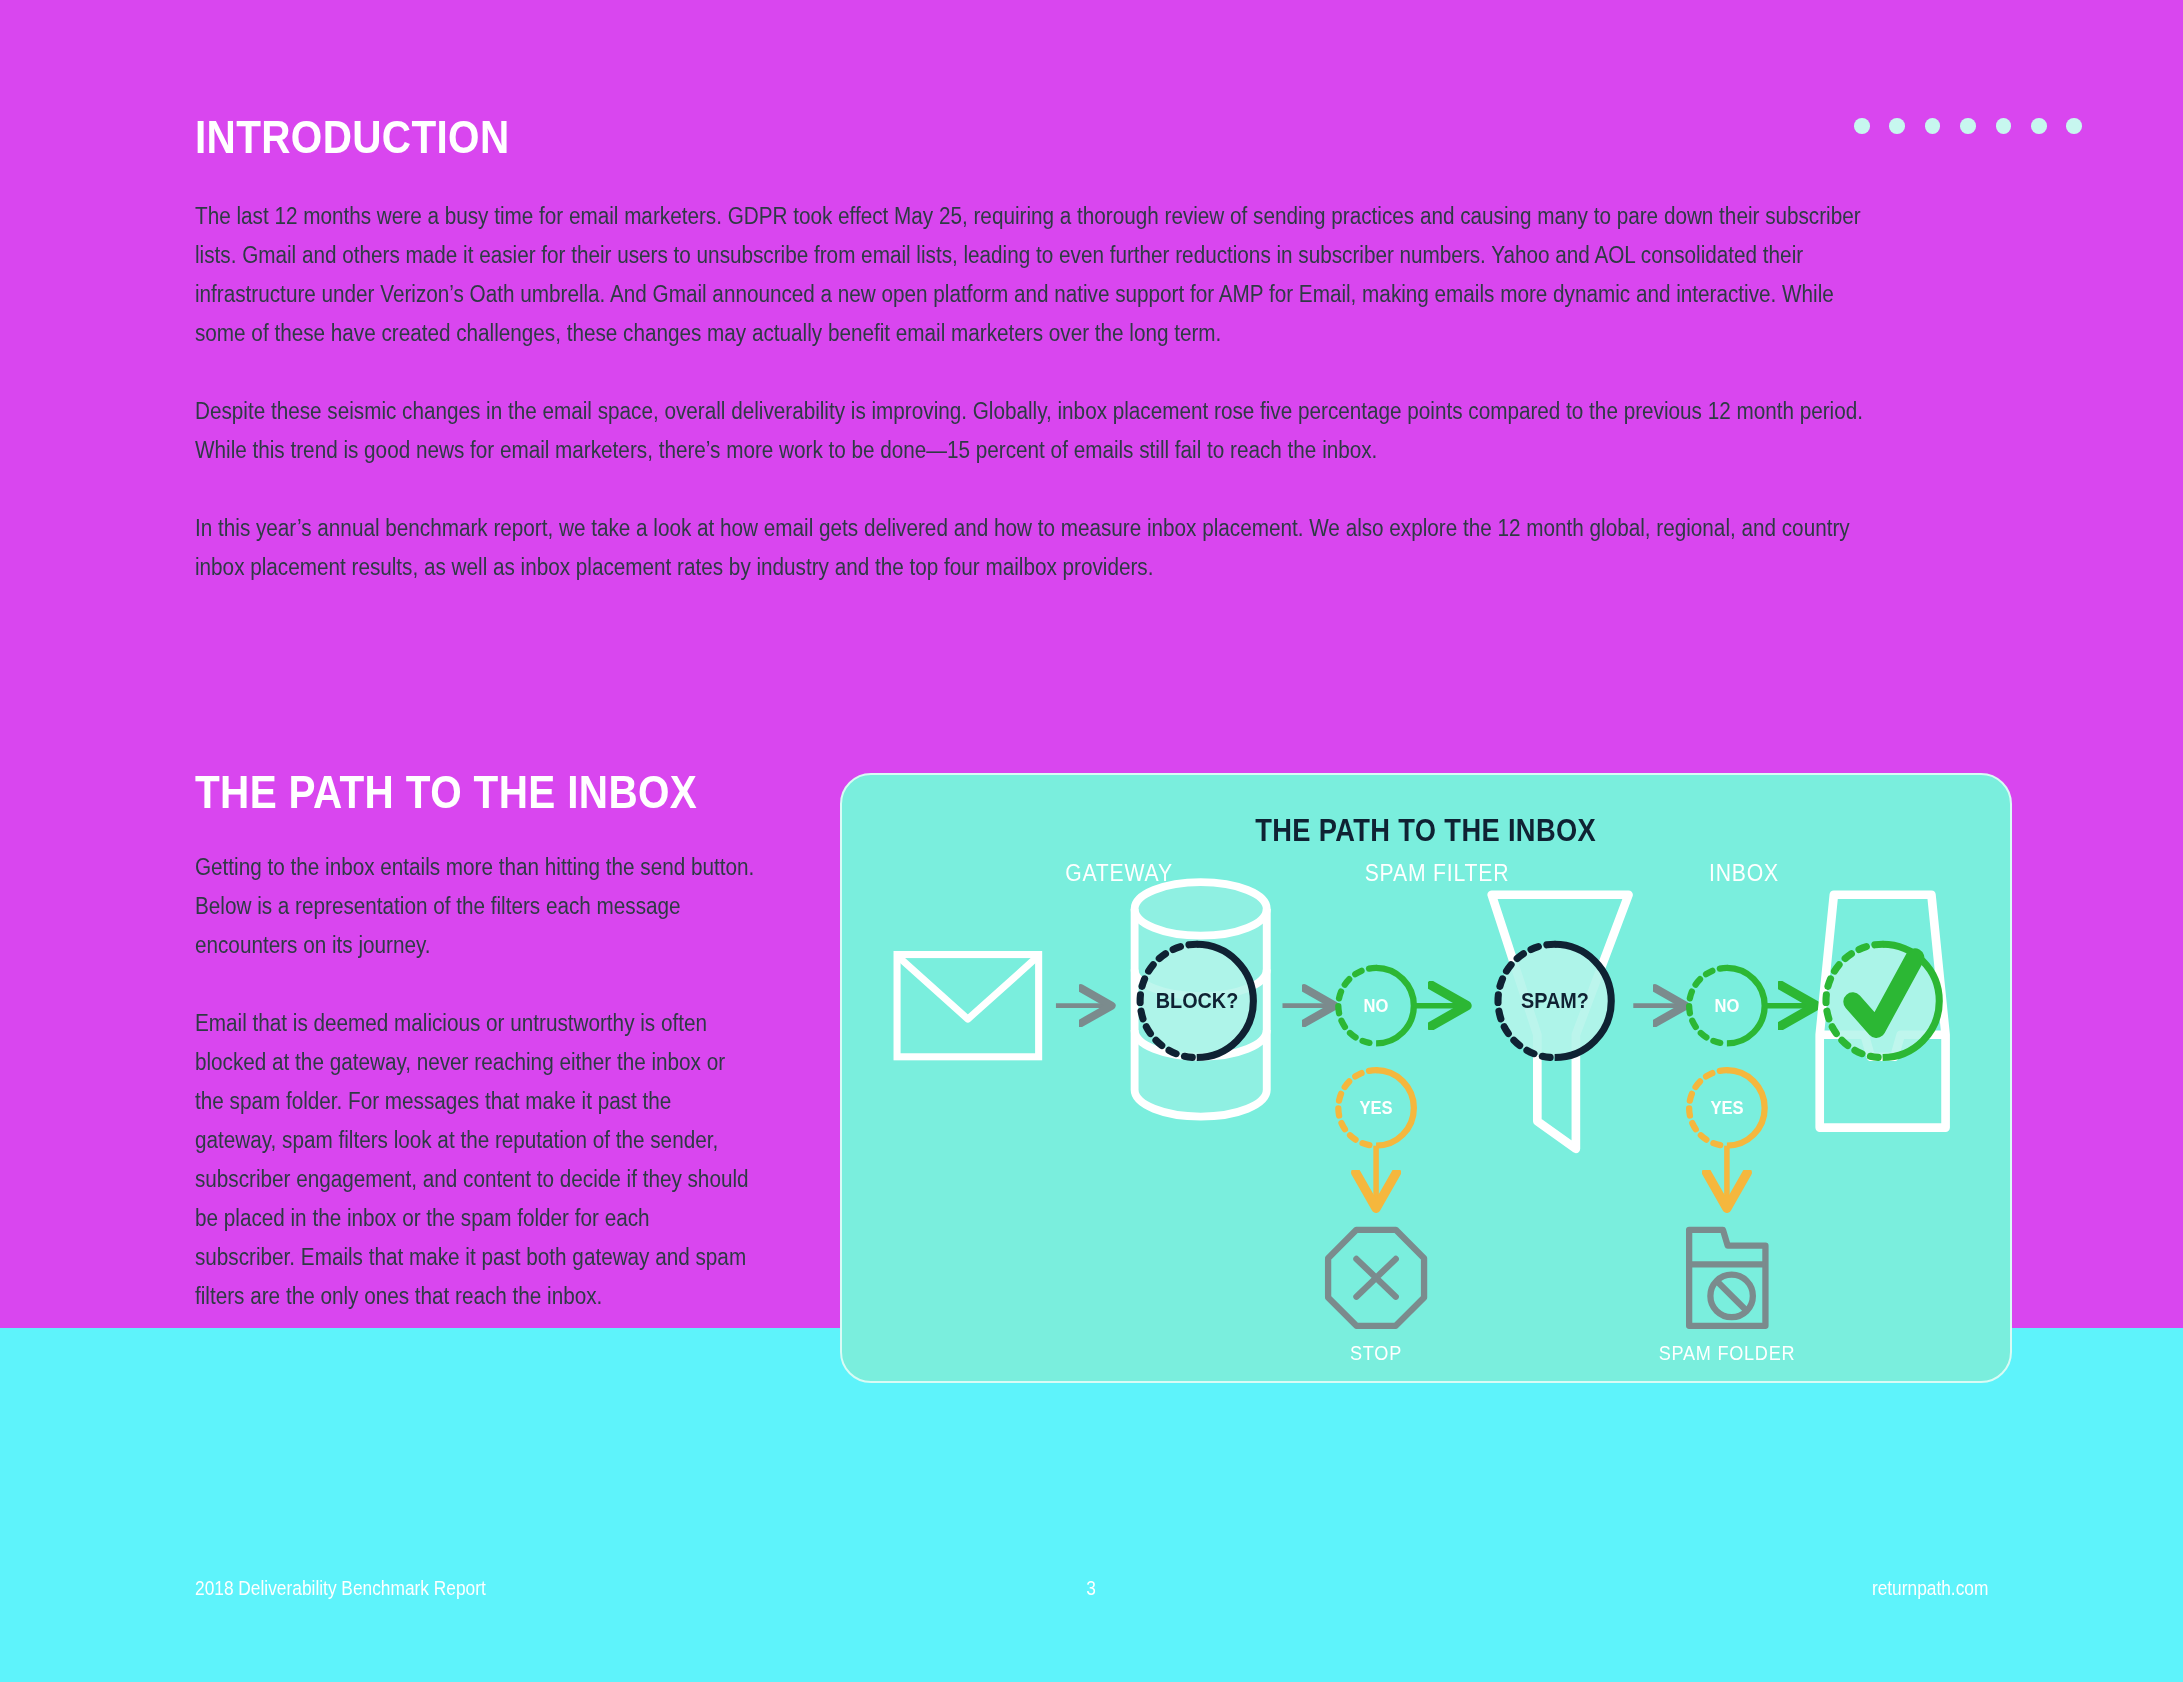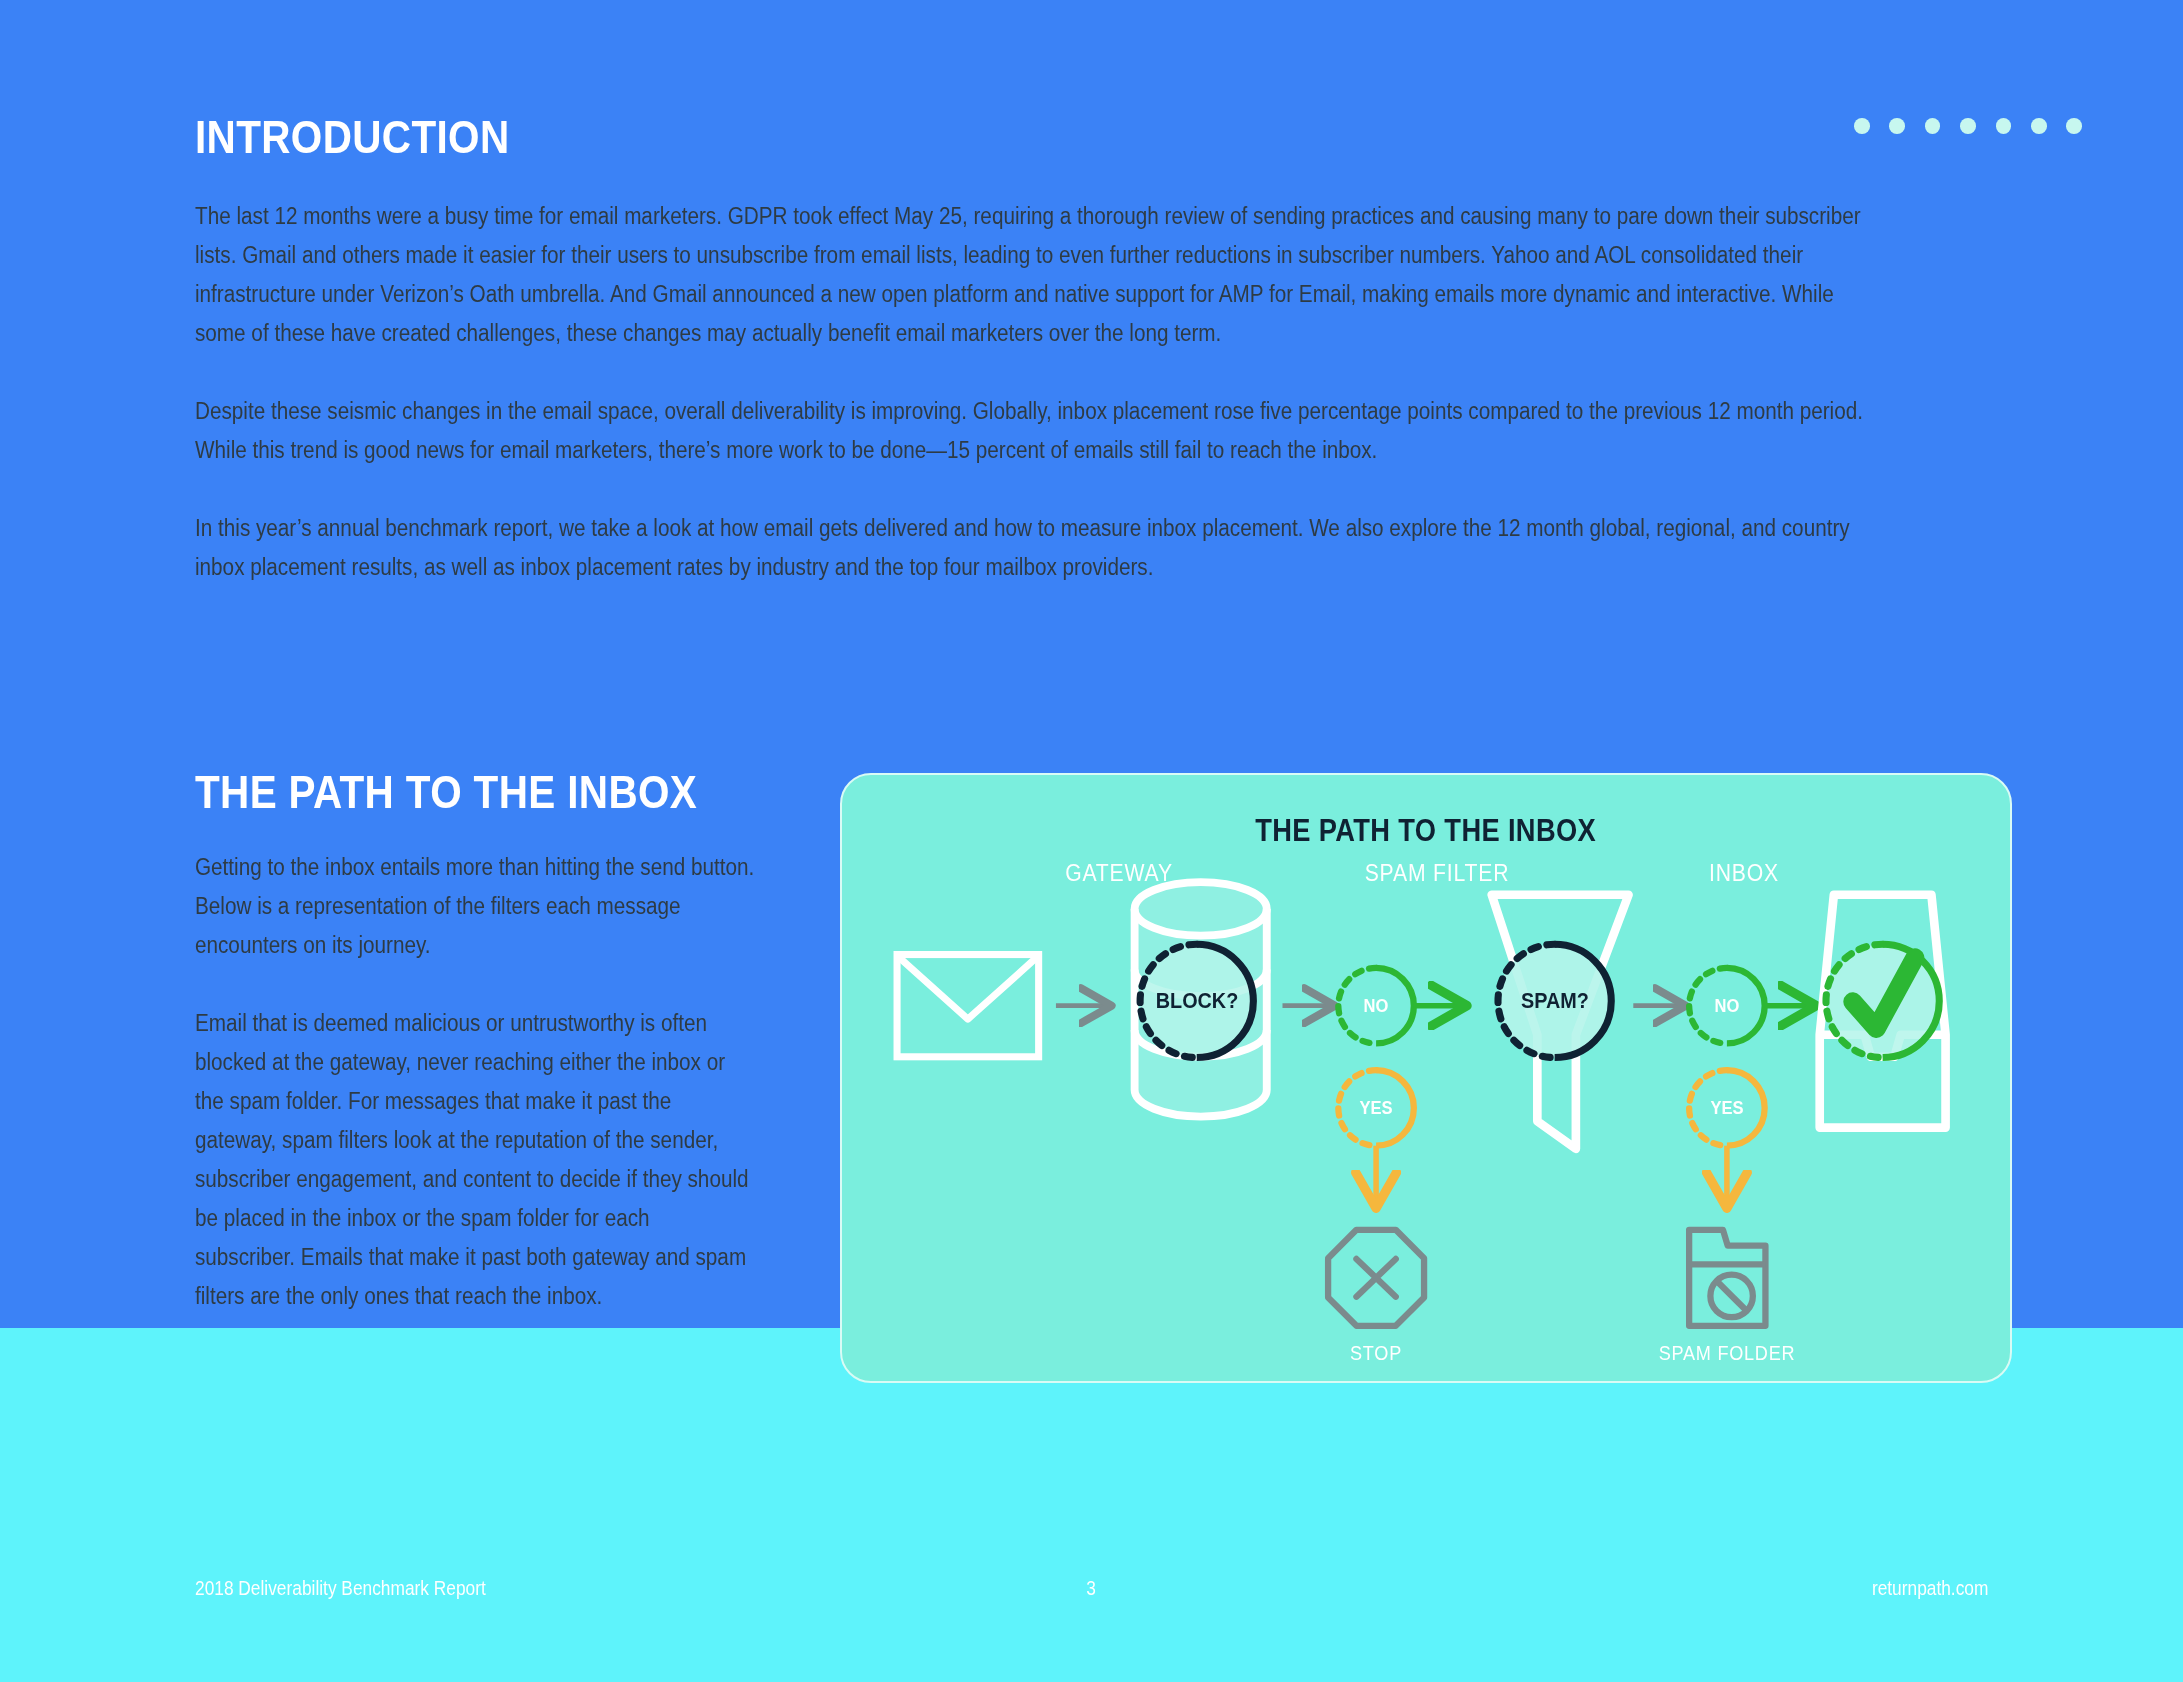--- a/index.html
+++ b/index.html
@@ -5,21 +5,21 @@
   * { box-sizing: border-box; margin: 0; padding: 0; }
   html, body {
     width: 2183px; height: 1682px;
     background: #5ef3fb;
     font-family: "Liberation Sans", sans-serif;
     overflow: hidden;
   }
   .page {
     position: relative;
     width: 2183px; height: 1328px;
-    background: #3b82f6;
+    background: #d946ef;
   }
 
   
   .dots {
     position: absolute;
     top: 118px; left: 1854px;
     display: flex;
     gap: 19.7px;
   }
   .dot {

